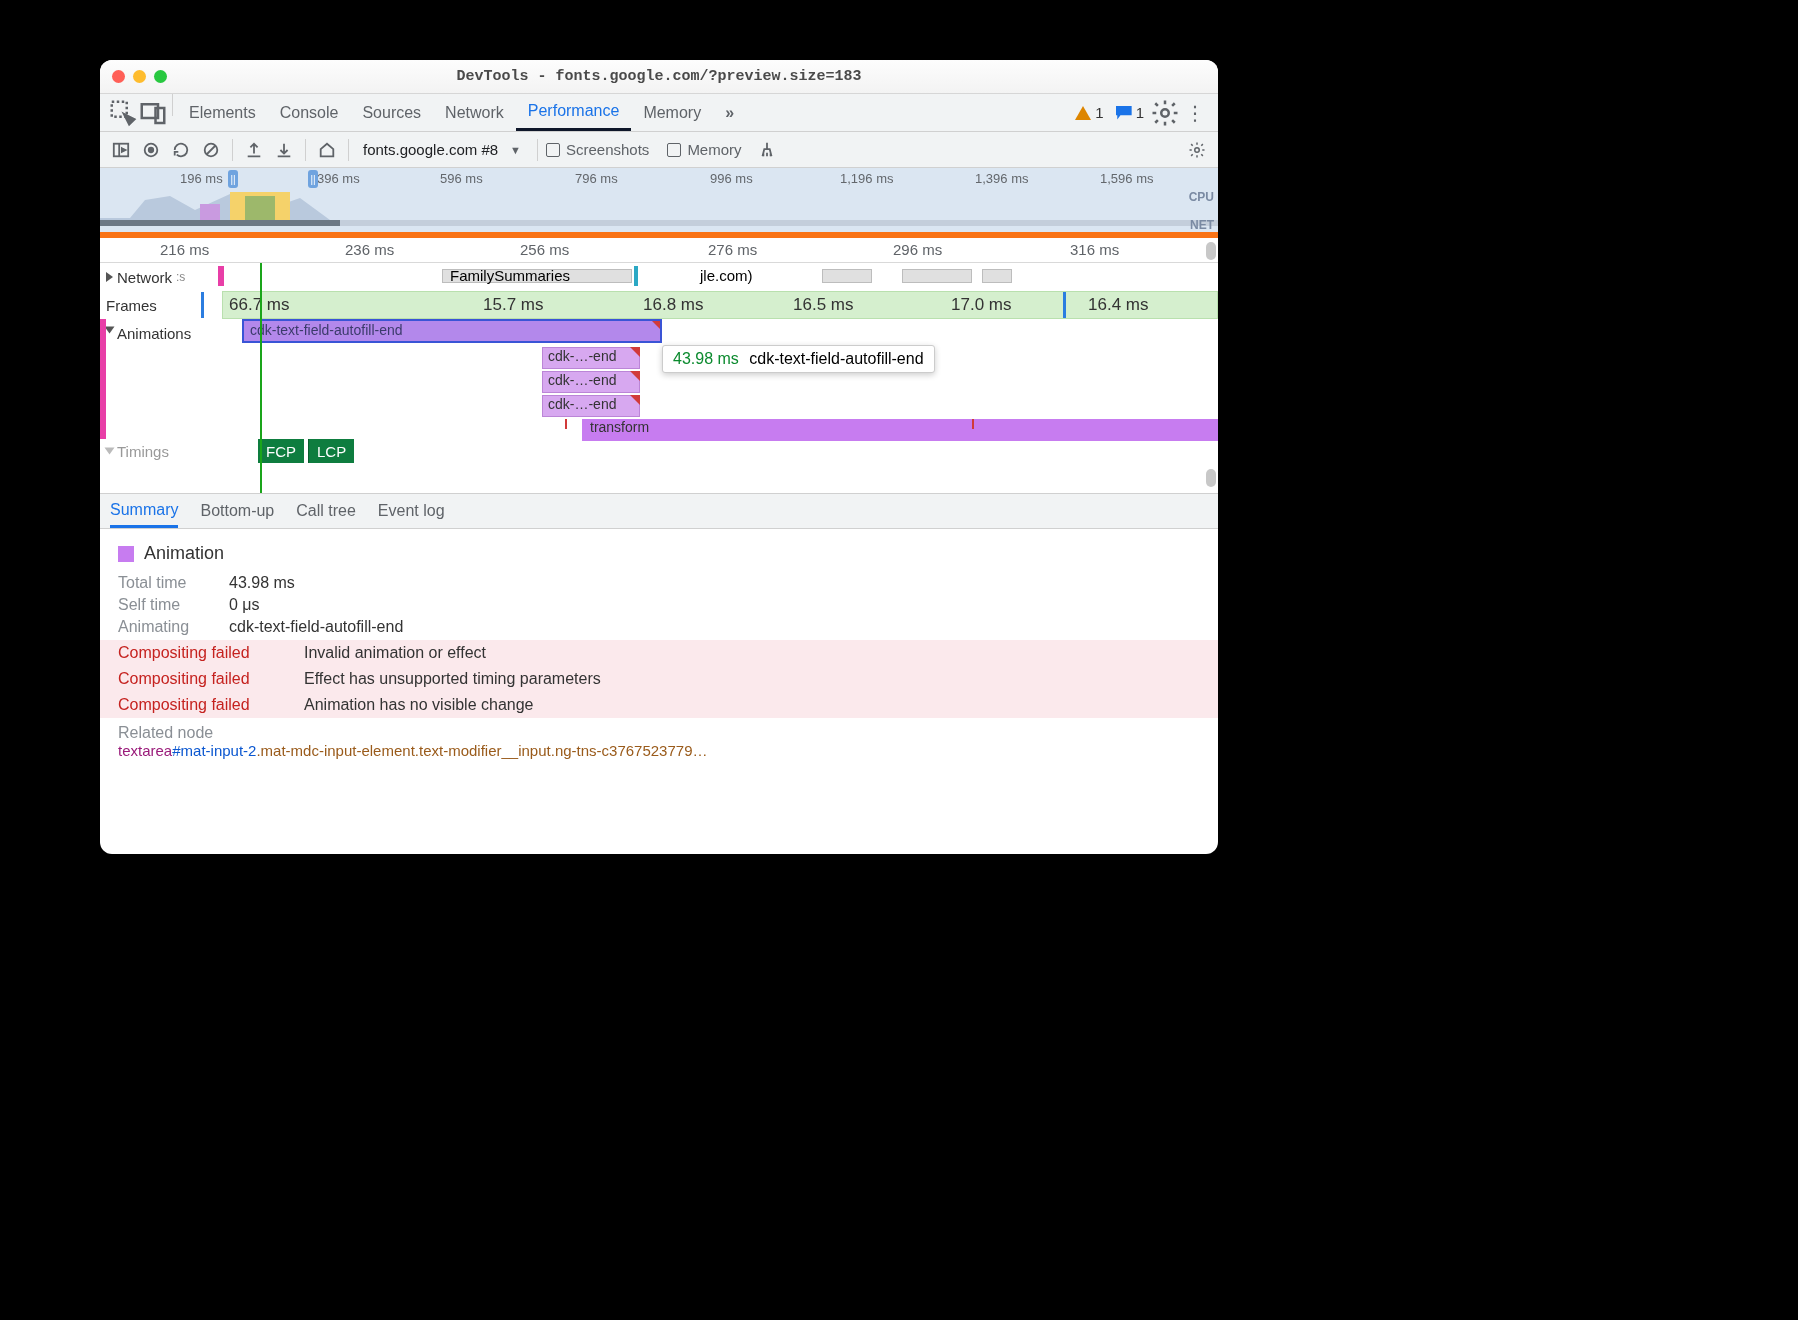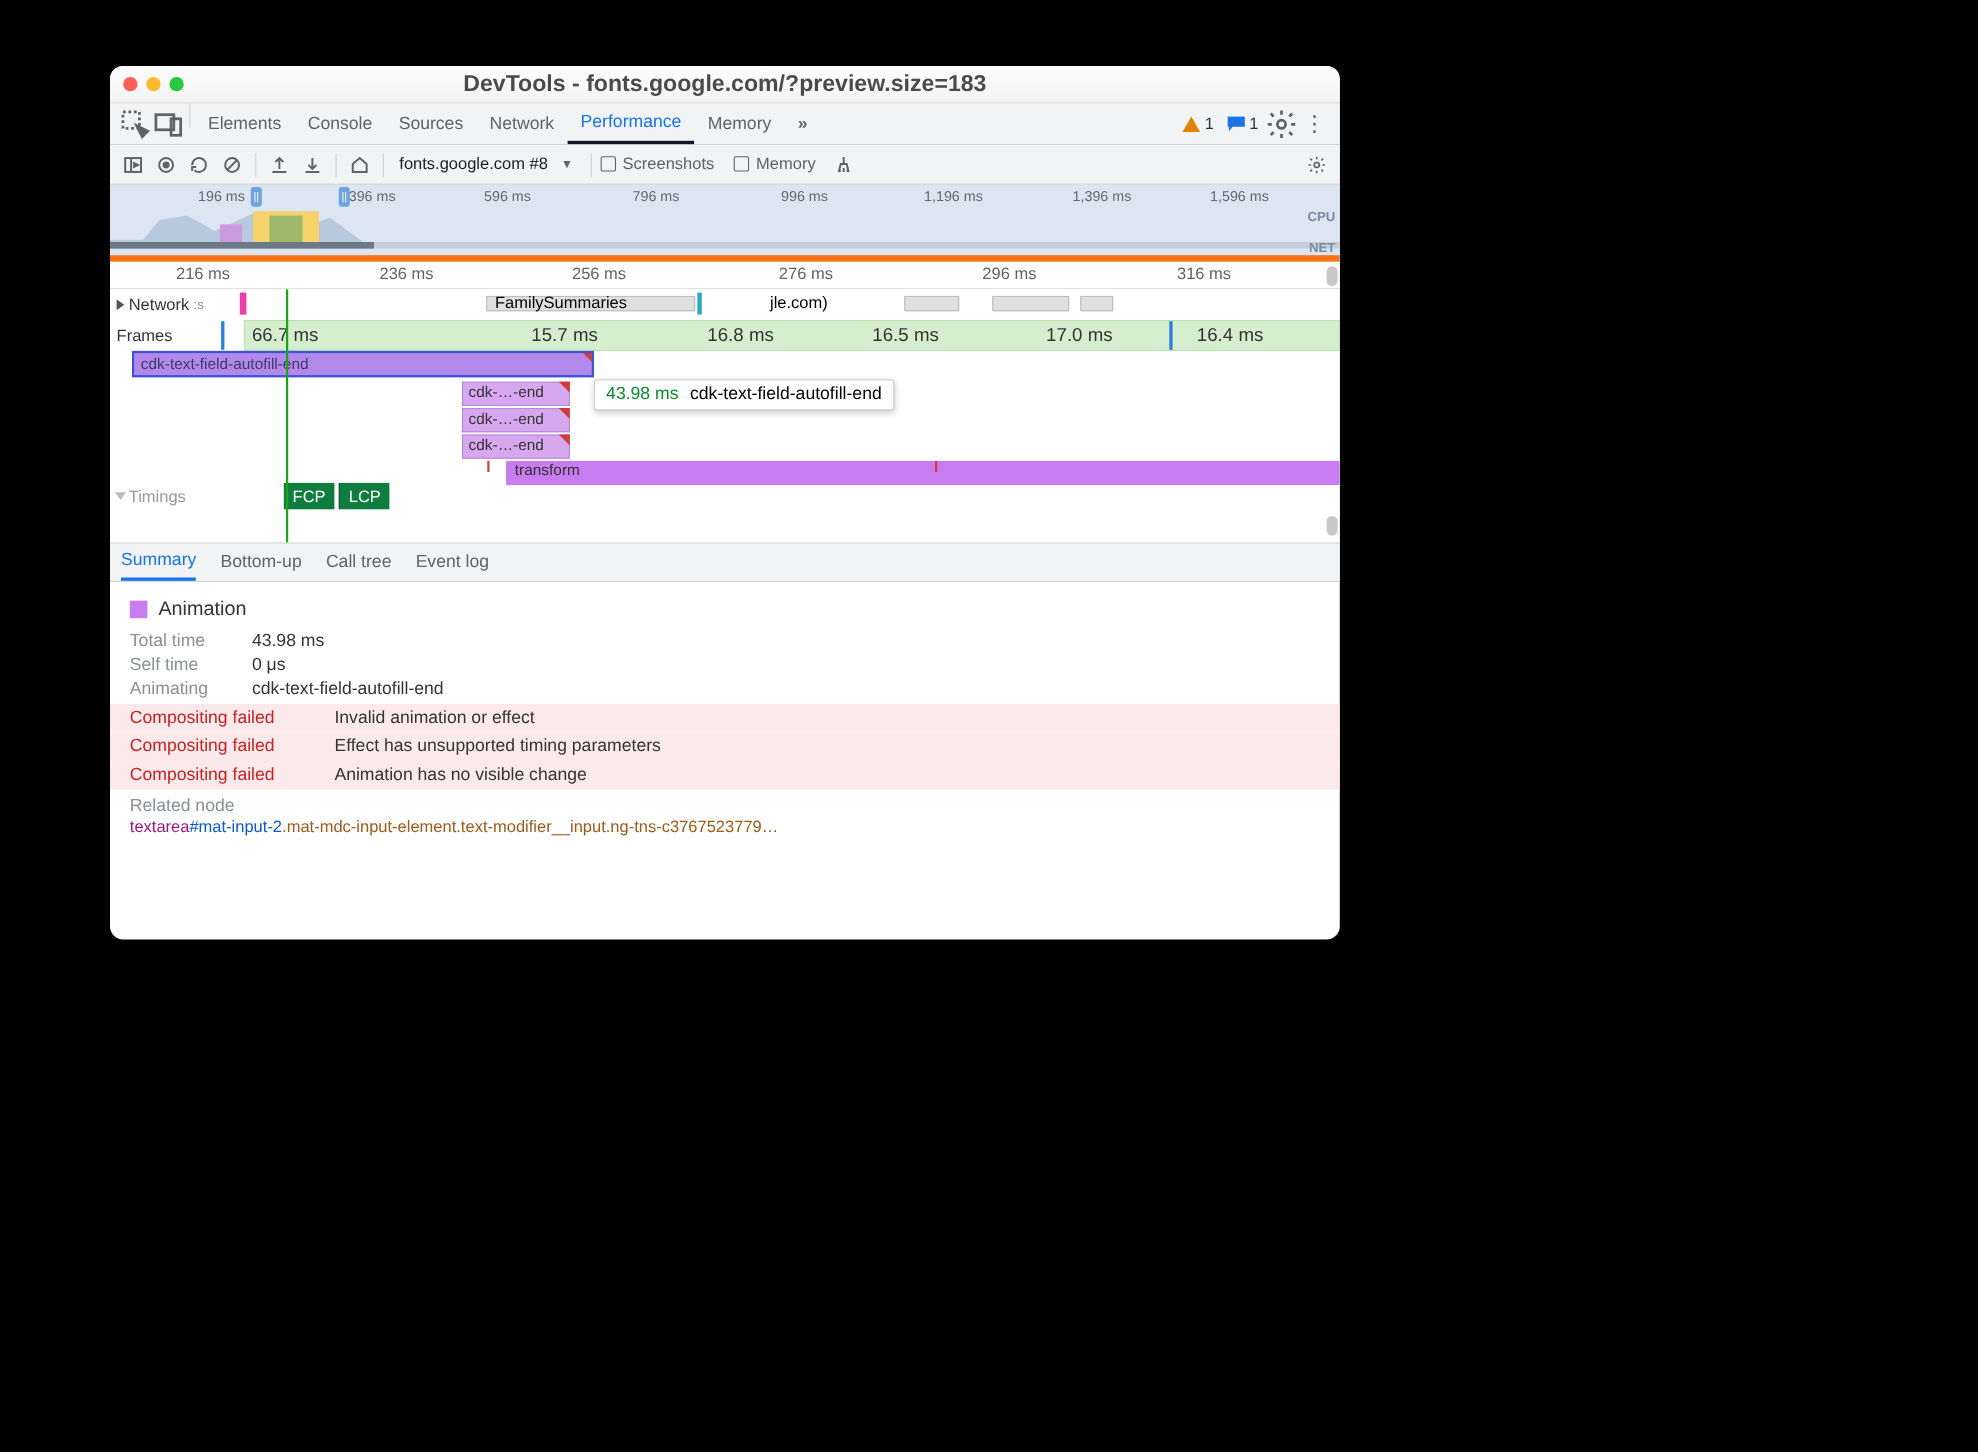--- a/index.html
+++ b/index.html
@@ -9,21 +9,21 @@
     background: #fff; border-radius: 12px; overflow: hidden;
     box-shadow: 0 20px 60px rgba(0,0,0,0.6);
     display: flex; flex-direction: column;
   }
   
   .titlebar { height: 34px; background: linear-gradient(#fdfdfd,#f3f3f3); border-bottom: 1px solid #d6d6d6;
     display: flex; align-items: center; padding: 0 12px; position: relative; }
   .traffic { display: flex; gap: 8px; }
   .tl { width: 13px; height: 13px; border-radius: 50%; }
   .tl.r { background: #ff5f57; } .tl.y { background: #febc2e; } .tl.g { background: #28c840; }
-  .titlebar .title { position: absolute; left:0; right:0; text-align:center; font-weight:600; font-size:21px; color:#4a4a4a; pointer-events:none; }
+  .titlebar .title { position: absolute; left:0; right:0; text-align:center; font-weight:600; font-size:15px; color:#4a4a4a; pointer-events:none;font-family:Liberation Mono, monospace; }
   
   .tabs { height: 38px; background:#f1f3f4; border-bottom:1px solid #d0d0d0; display:flex; align-items:stretch; padding:0 8px; font-size:16px; color:#5f6368; }
   .tabs .ticon { width:30px; display:flex; align-items:center; justify-content:center; color:#5f6368; }
   .tabs .tab { padding:0 12px; display:flex; align-items:center; cursor:pointer; }
   .tabs .tab.active { color:#1a73e8; border-bottom:3px solid #0f172a; font-weight:500; }
   .tabs .spacer { flex:1; }
   .tabs .badge { display:flex; align-items:center; gap:4px; margin:0 6px; font-size:15px; }
   .warn-tri { width:0;height:0;border-left:8px solid transparent;border-right:8px solid transparent;border-bottom:14px solid #dd8500; }
   .msg-ico { width:16px;height:14px;background:#1a73e8; clip-path: polygon(0 0,100% 0,100% 70%,30% 70%,10% 100%,10% 70%,0 70%); }
   .dots3 { font-size:20px; line-height:0; }
@@ -277,20 +277,24 @@
         <span class="fcell" style="left:420px">16.8 ms</span>
         <span class="fcell" style="left:570px">16.5 ms</span>
         <span class="fcell" style="left:728px">17.0 ms</span>
         <span class="fcell" style="left:865px">16.4 ms</span>
         <div class="vline-blue" style="left:-22px"></div>
         <div class="vline-blue" style="left:840px"></div>
       </div>
     </div>
 
     <div class="row" style="height:auto;min-height:120px;">
+      <div class="lbl" style="align-items:flex-start;padding-top:6px;">
+          <span class="disc open"></span>
+          <span>Animations</span>
+        </div>
       <div class="body" style="height:120px;">
         <div class="pinktick" style="left:-122px;top:0;height:120px;"></div>
         <div class="abar-main" style="left:20px; width:420px; top:0;"><span>cdk-text-field-autofill-end</span></div>
         <div class="abar-sub" style="left:320px; width:98px; top:28px;"><span>cdk-…-end</span></div>
         <div class="abar-sub" style="left:320px; width:98px; top:52px;"><span>cdk-…-end</span></div>
         <div class="abar-sub" style="left:320px; width:98px; top:76px;"><span>cdk-…-end</span></div>
         <div class="redtick" style="left:343px; top:100px;"></div>
         <div class="abar-transform" style="left:360px; right:0; top:100px;"><span>transform</span></div>
         <div class="redtick" style="left:750px; top:100px;"></div>
 

